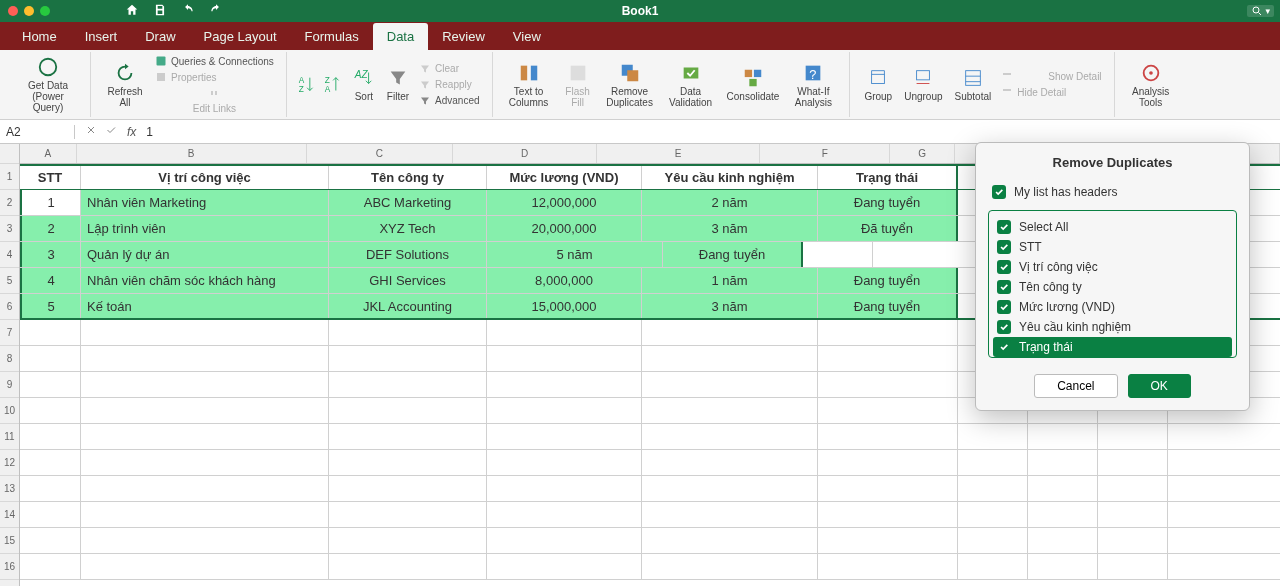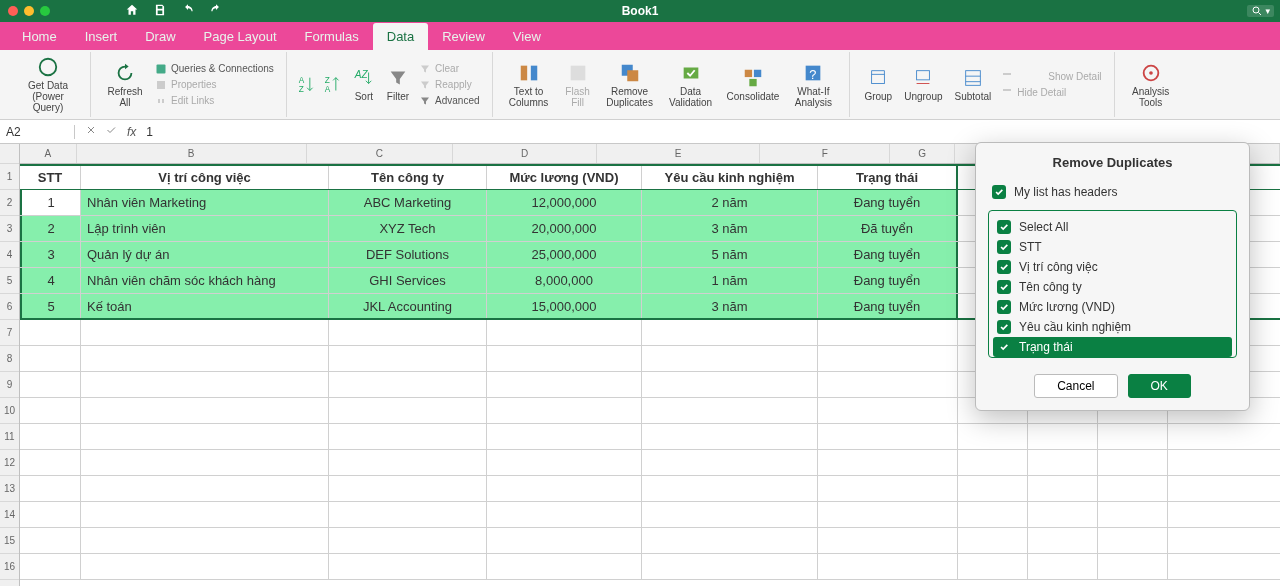--- a/index.html
+++ b/index.html
@@ -11,21 +11,21 @@
 .wc { width: 10px; height: 10px; border-radius: 50%; }
 .wc.red { background: #ff5f56; }
 .wc.yellow { background: #ffbd2e; }
 .wc.green { background: #27c93f; }
 .title-icons { display: flex; gap: 14px; margin-left: 75px; }
 .title-icons svg { width: 14px; height: 14px; fill: #fff; }
 .doc-title { position: absolute; left: 50%; transform: translateX(-50%); font-size: 12px; font-weight: 600; }
 .search-box { position: absolute; right: 6px; display: flex; align-items: center; background: rgba(255,255,255,0.15); padding: 0 4px; border-radius: 2px; }
 
 
-.menubar { height: 28px; background: #ec4899; display: flex; align-items: end; padding: 0 8px; }
+.menubar { height: 28px; background: #7f1d1d; display: flex; align-items: end; padding: 0 8px; }
 .menu-tab { color: #e8f4ec; padding: 6px 14px; font-size: 13px; cursor: pointer; }
 .menu-tab.active { background: #f5f5f5; color: #1a7243; font-weight: 500; border-radius: 3px 3px 0 0; }
 
 
 .ribbon { background: #f5f5f5; height: 70px; display: flex; align-items: center; padding: 2px 6px; border-bottom: 1px solid #d0d0d0; gap: 0; }
 .ribbon-group { display: flex; align-items: center; padding: 0 8px; height: 100%; border-right: 1px solid #d8d8d8; }
 .ribbon-btn { display: flex; flex-direction: column; align-items: center; justify-content: center; gap: 2px; font-size: 10px; color: #444; padding: 2px 6px; text-align: center; line-height: 1.1; }
 .ribbon-btn svg { width: 22px; height: 22px; }
 .ribbon-col { display: flex; flex-direction: column; font-size: 10px; color: #555; gap: 2px; }
 .ribbon-col .row { display: flex; align-items: center; gap: 4px; padding: 1px 4px; white-space: nowrap; }
@@ -143,21 +143,21 @@
             <rect x="3" y="3" width="18" height="18" rx="2"></rect>
           </svg>
           <span>Queries &amp; Connections</span>
         </div>
       <div class="row" style="color:#aaa;">
           <svg viewBox="0 0 24 24" fill="#ccc">
             <rect x="4" y="4" width="16" height="16"></rect>
           </svg>
           <span>Properties</span>
         </div>
-      <div class="row" style="color:#aaa;">
+      <div class="row" style="color:#aaa;flex-direction:column;">
           <svg viewBox="0 0 24 24" fill="#ccc">
             <path d="M8 12h8M6 8h4v8H6zM14 8h4v8h-4z"></path>
           </svg>
           <span>Edit Links</span>
         </div>
     </div>
   </div>
   <div class="ribbon-group">
     <div class="ribbon-btn" style="padding:0 2px;">
       <svg viewBox="0 0 24 24" width="16" height="30">
@@ -374,21 +374,20 @@
     <div class="cell center cC">XYZ Tech</div>
     <div class="cell center cD">20,000,000</div>
     <div class="cell center cE">3 năm</div>
     <div class="cell center cF" style="border-right:2px solid #1a7243;">Đã tuyển</div>
     <div class="cell cG" style="background:#fff;"></div>
           </div>
           <div class="data-row sel">
     <div class="cell center cA" style="border-left:2px solid #1a7243;">3</div>
     <div class="cell cB">Quản lý dự án</div>
     <div class="cell center cC">DEF Solutions</div>
-    <div class="cell center cD">25,000,000</div>
     <div class="cell center cE">5 năm</div>
     <div class="cell center cF" style="border-right:2px solid #1a7243;">Đang tuyển</div>
     <div class="cell cG" style="background:#fff;"></div>
           </div>
           <div class="data-row sel">
     <div class="cell center cA" style="border-left:2px solid #1a7243;">4</div>
     <div class="cell cB">Nhân viên chăm sóc khách hàng</div>
     <div class="cell center cC">GHI Services</div>
     <div class="cell center cD">8,000,000</div>
     <div class="cell center cE">1 năm</div>

